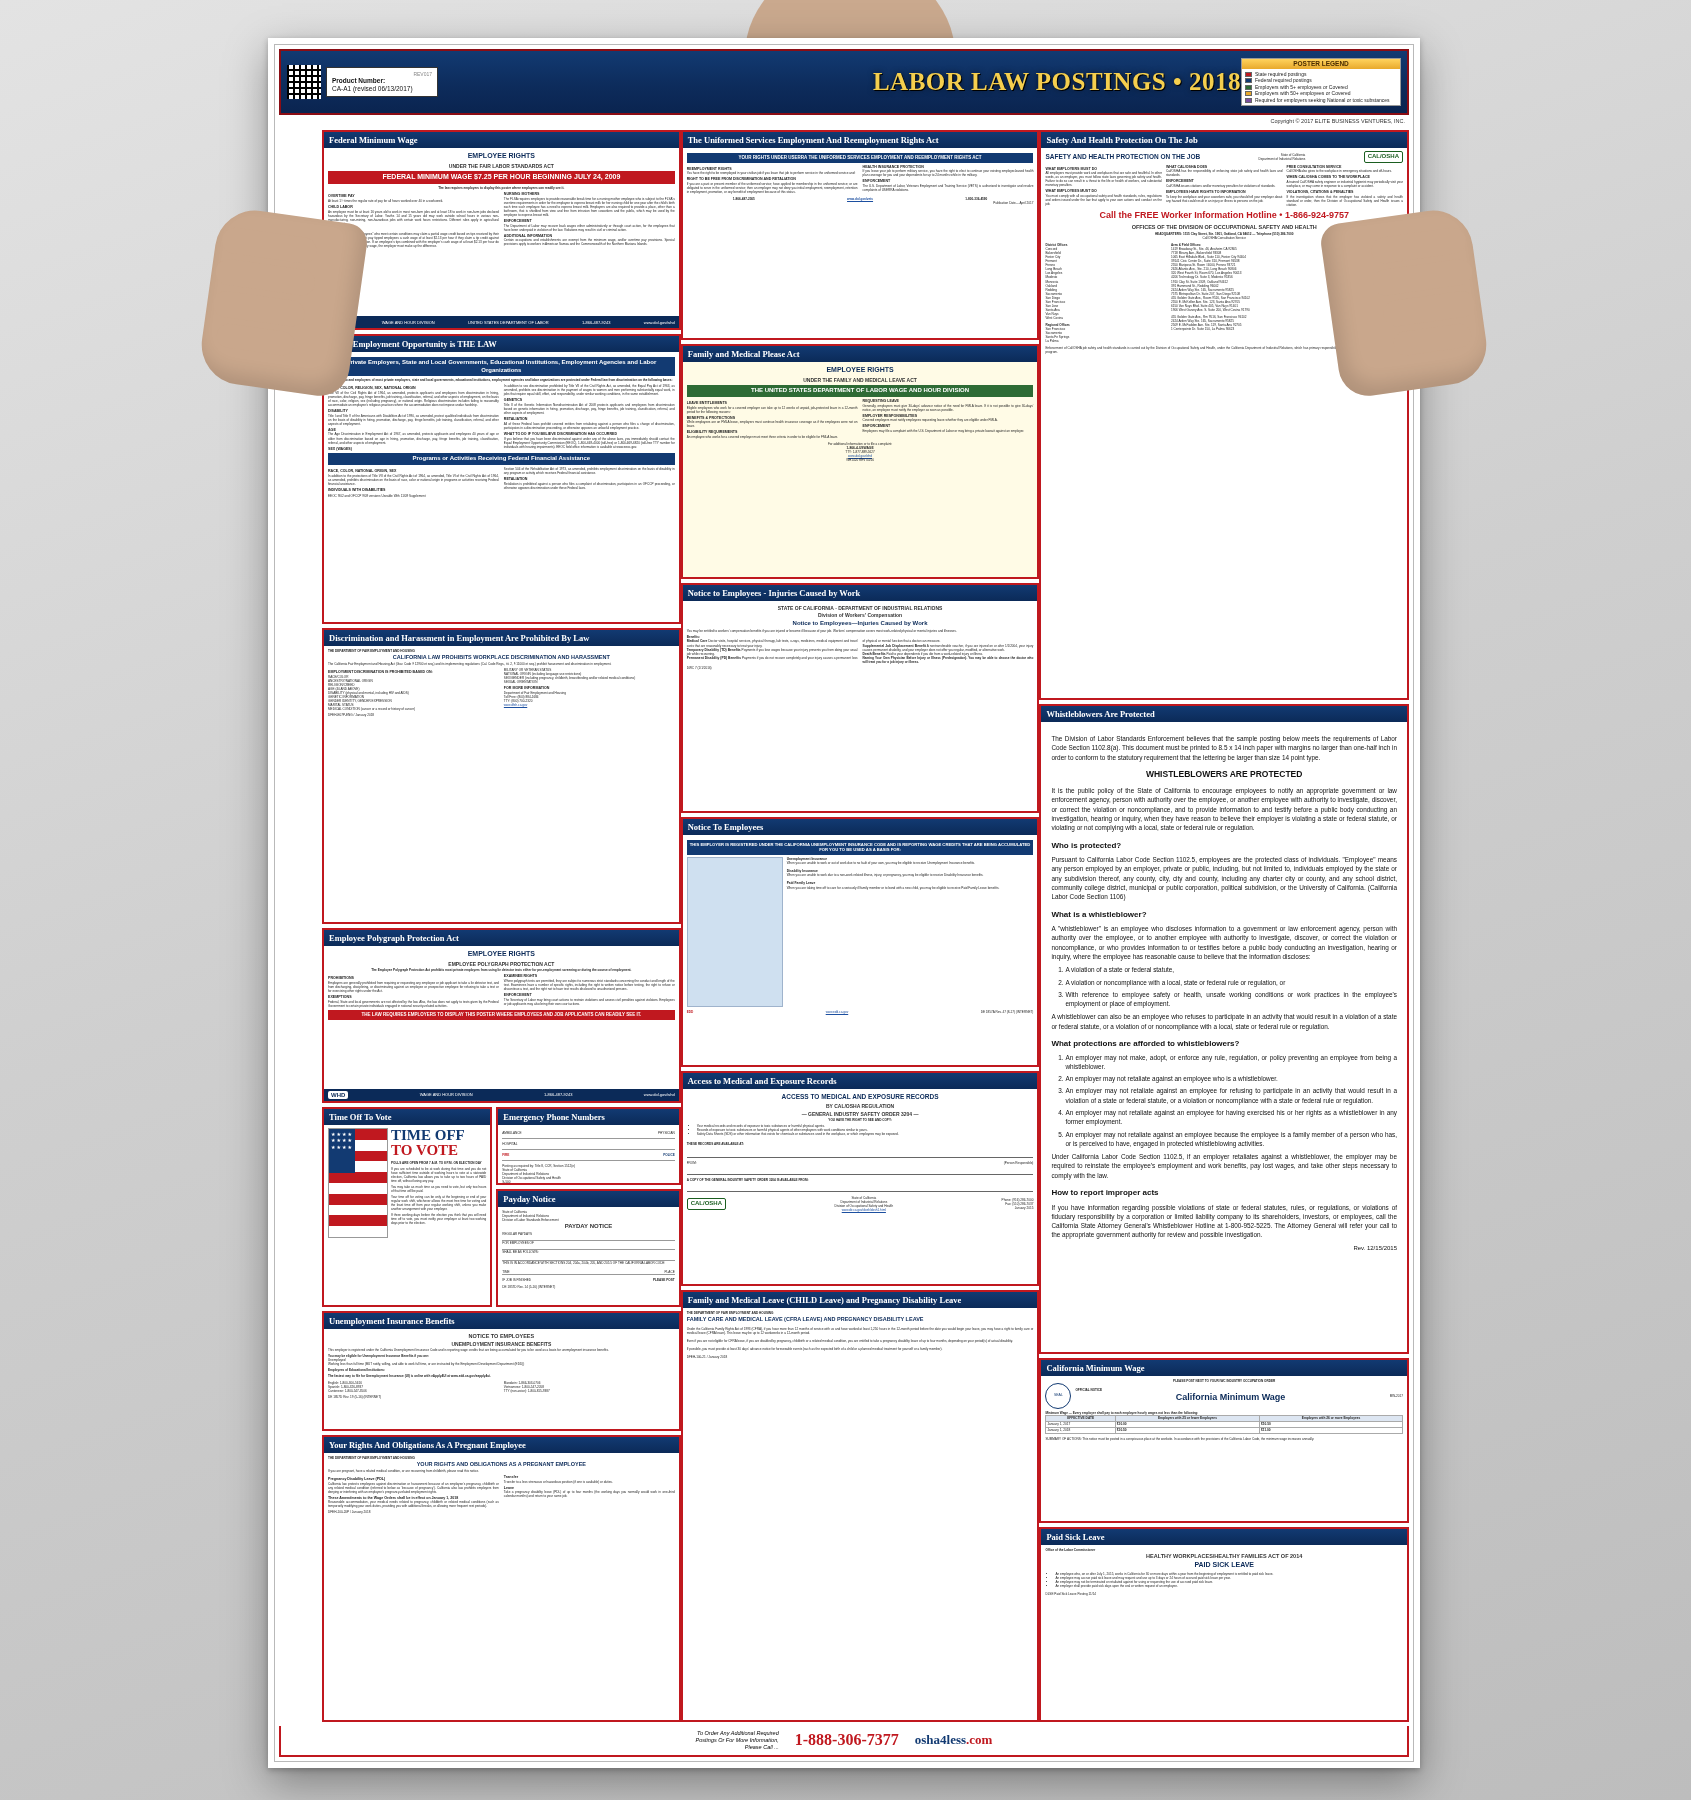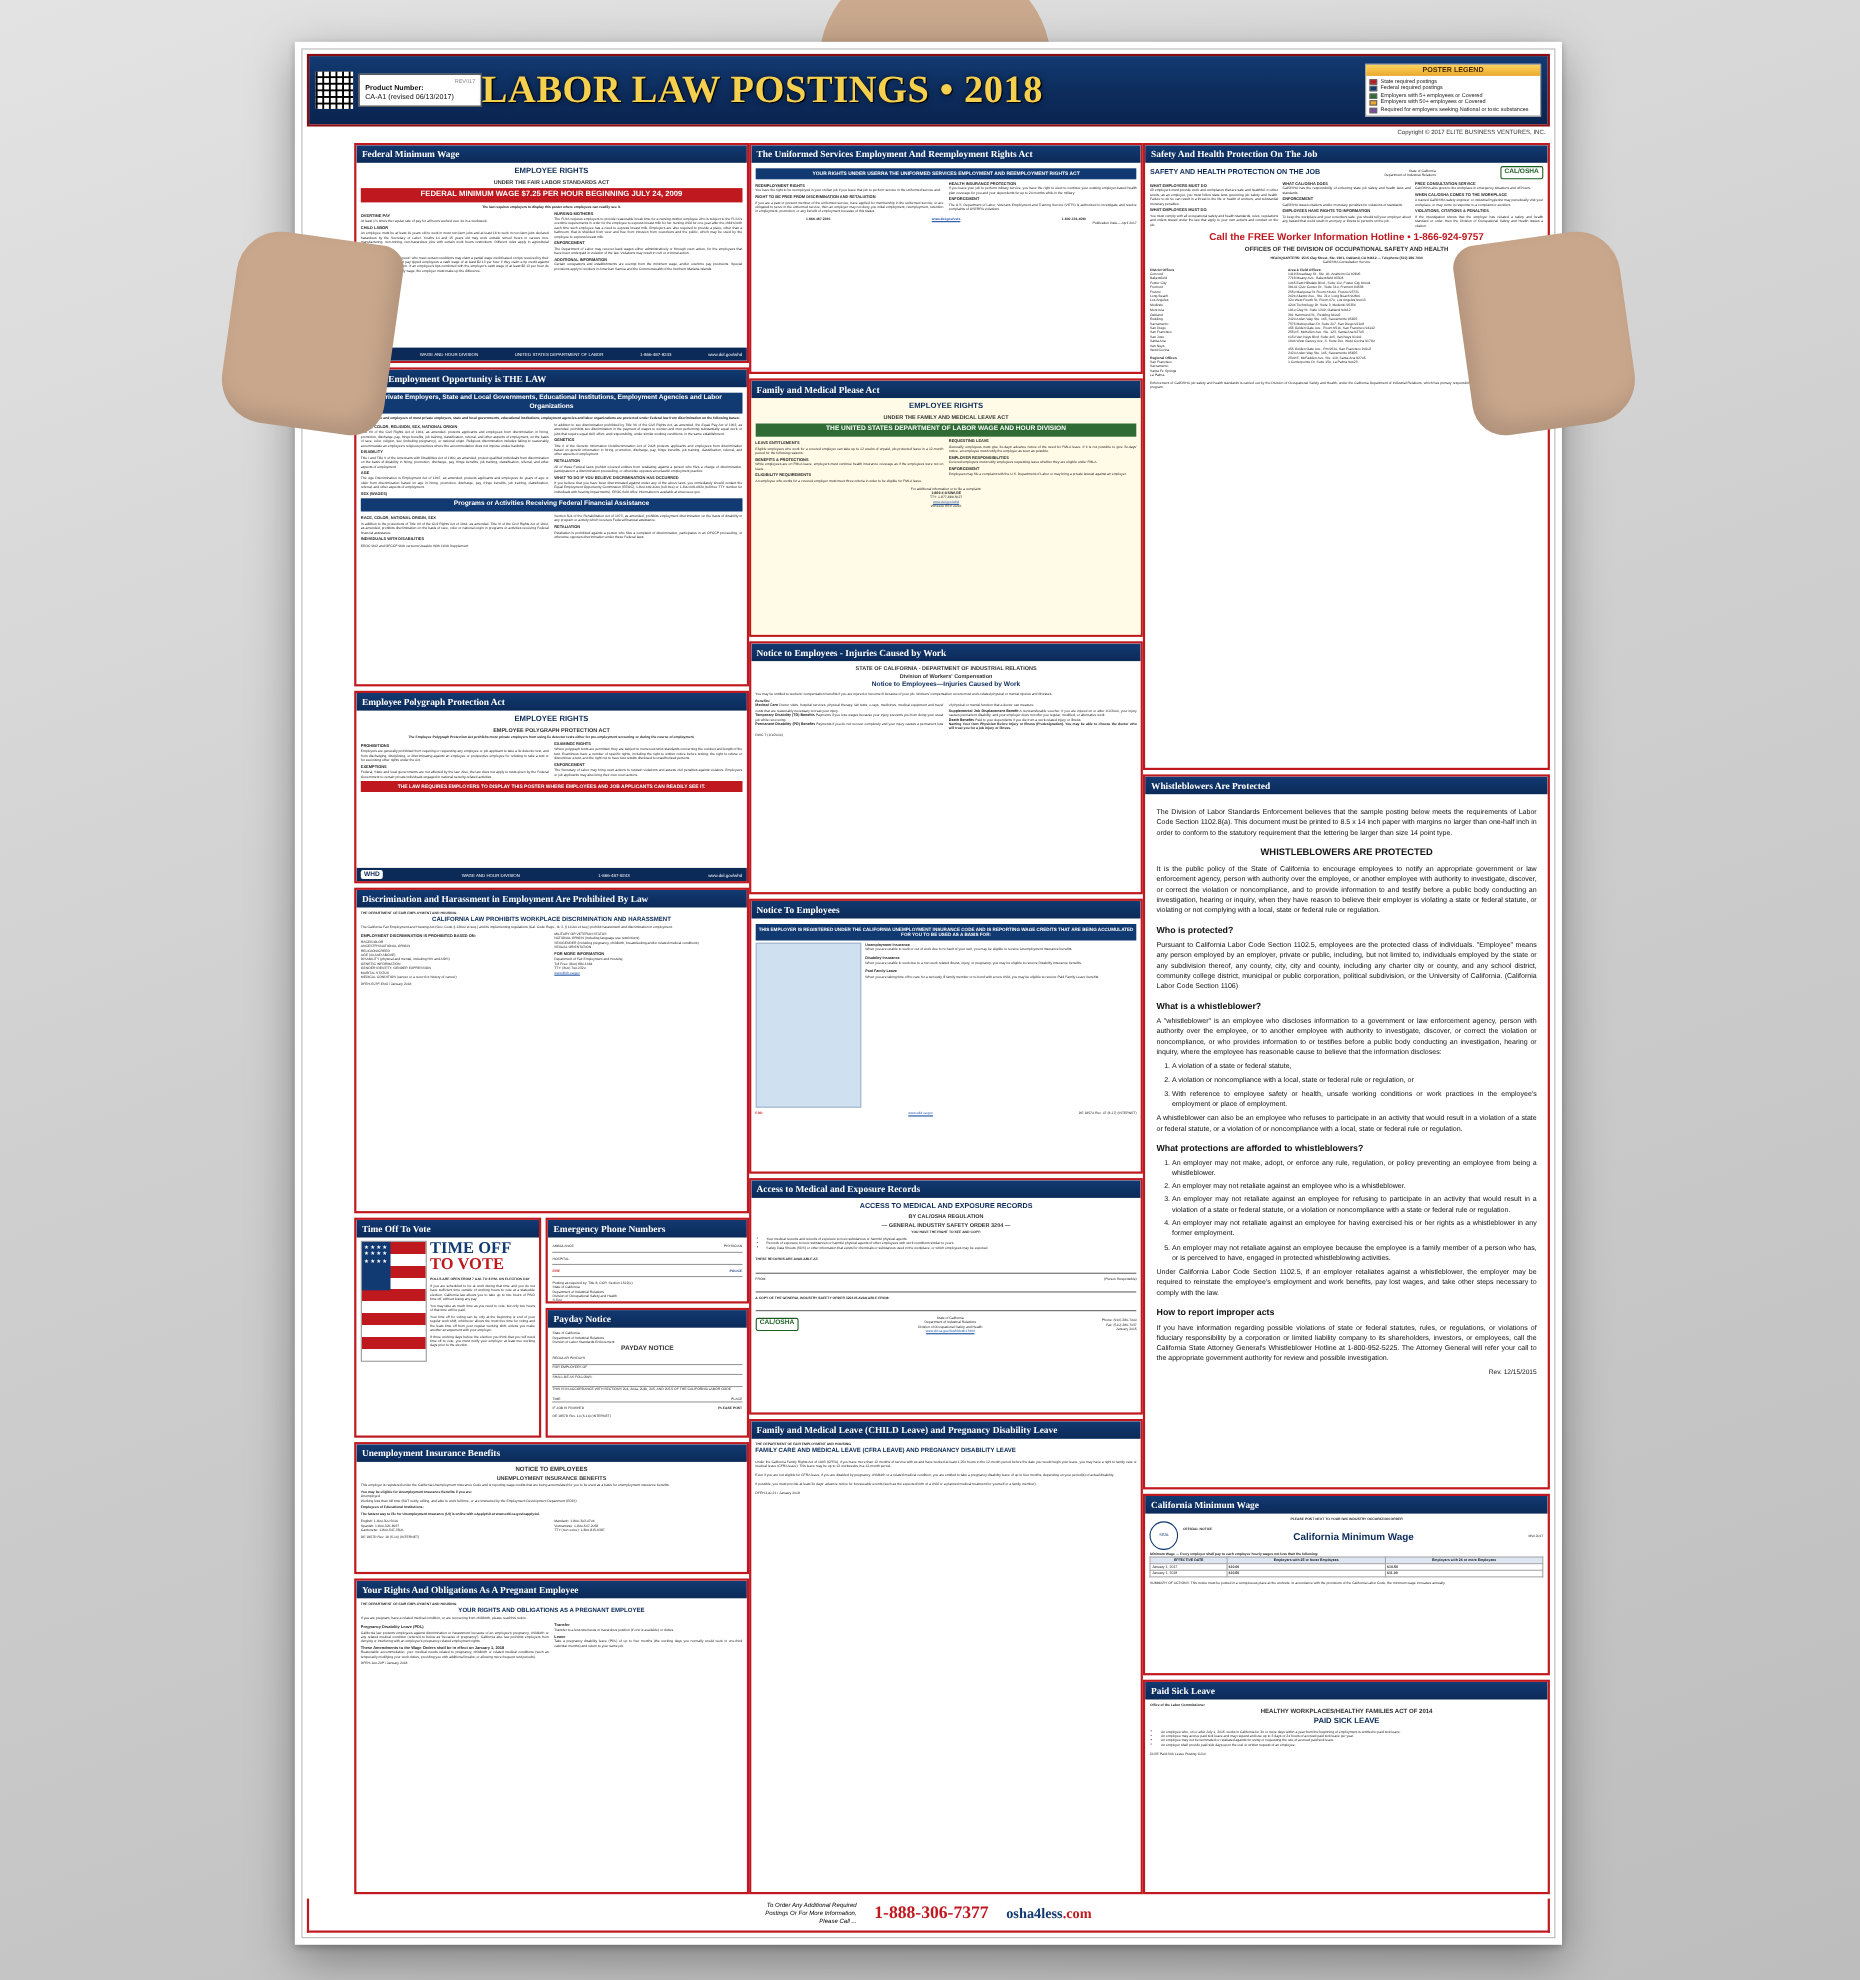--- a/index.html
+++ b/index.html
@@ -100,23 +100,23 @@
     background-size: 6px 6px;
   }
   .prodbox {
     background: #fff; border: 1px solid #333;
     font-size: 6.5px; line-height: 1.25; color: #111;
     padding: 3px 5px; width: 112px;
   }
   .prodbox .pn { font-weight: bold; }
   .prodbox .rev { font-size: 5px; color: #888; text-align: right; }
   .title {
-    flex: 1; text-align: left;
+    flex: 1; text-align: right;
     font-family: "Liberation Serif", serif;
-    font-weight: bold; font-size: 35px; letter-spacing: .5px;
+    font-weight: bold; font-size: 25px; letter-spacing: .5px;
     color: #f5cf4e;
     text-shadow: 1px 1px 0 #000, 0 0 6px rgba(0,0,0,.6);
   }
   .legend {
     width: 160px; background: #fff; border: 1px solid #999;
     font-size: 5px; line-height: 1.3; color: #222; padding: 2px 3px;
   }
   .legend .lhead {
     background: linear-gradient(180deg,#ffd35e,#e8a92c);
     text-align: center; font-weight: bold; font-size: 6.5px;
@@ -348,46 +348,20 @@
               <div class="bluebar">Programs or Activities Receiving Federal Financial Assistance</div>
               <div class="cols2 tiny">
                 <span class="hd">RACE, COLOR, NATIONAL ORIGIN, SEX</span>
                 <span>In addition to the protections of Title VII of the Civil Rights Act of 1964, as amended, Title VI of the Civil Rights Act of 1964, as amended, prohibits discrimination on the basis of race, color or national origin in programs or activities receiving Federal financial assistance.</span>
                 <span class="hd">INDIVIDUALS WITH DISABILITIES</span>
                 <span>Section 504 of the Rehabilitation Act of 1973, as amended, prohibits employment discrimination on the basis of disability in any program or activity which receives Federal financial assistance.</span>
                 <span class="hd">RETALIATION</span>
                 <span>Retaliation is prohibited against a person who files a complaint of discrimination, participates in an OFCCP proceeding, or otherwise opposes discrimination under these Federal laws.</span>
               </div>
               <div class="tiny" style="margin-top:2px;">EEOC 9/02 and OFCCP 9/09 versions Useable With 11/09 Supplement</div>
-            </div>
-          </div>
-
-          <div class="panel" style="flex:0 0 175px;">
-            <div class="ph">Employee Polygraph Protection Act</div>
-            <div class="body">
-              <div class="sub">EMPLOYEE RIGHTS</div>
-              <div class="sub2">EMPLOYEE POLYGRAPH PROTECTION ACT</div>
-              <div class="tiny" style="font-weight:bold;text-align:center;">The Employee Polygraph Protection Act prohibits most private employers from using lie detector tests either for pre-employment screening or during the course of employment.</div>
-              <div class="cols2 tiny" style="margin-top:2px;">
-                <span class="hd">PROHIBITIONS</span>
-                <span>Employers are generally prohibited from requiring or requesting any employee or job applicant to take a lie detector test, and from discharging, disciplining, or discriminating against an employee or prospective employee for refusing to take a test or for exercising other rights under the Act.</span>
-                <span class="hd">EXEMPTIONS</span>
-                <span>Federal, State and local governments are not affected by the law. Also, the law does not apply to tests given by the Federal Government to certain private individuals engaged in national security-related activities.</span>
-                <span class="hd">EXAMINEE RIGHTS</span>
-                <span>Where polygraph tests are permitted, they are subject to numerous strict standards concerning the conduct and length of the test. Examinees have a number of specific rights, including the right to written notice before testing, the right to refuse or discontinue a test, and the right not to have test results disclosed to unauthorized persons.</span>
-                <span class="hd">ENFORCEMENT</span>
-                <span>The Secretary of Labor may bring court actions to restrain violations and assess civil penalties against violators. Employees or job applicants may also bring their own court actions.</span>
-              </div>
-              <div class="redbar" style="font-size:4.5px;">THE LAW REQUIRES EMPLOYERS TO DISPLAY THIS POSTER WHERE EMPLOYEES AND JOB APPLICANTS CAN READILY SEE IT.</div>
-            </div>
-            <div class="footerbar">
-              <span class="whd">WHD</span>
-              <span>WAGE AND HOUR DIVISION</span>
-              <span>1-866-487-9243</span>
-              <span>www.dol.gov/whd</span>
             </div>
           </div>
 
           <div class="panel" style="flex:1 1 auto;">
             <div class="ph">Discrimination and Harassment in Employment Are Prohibited By Law</div>
             <div class="body">
               <div class="tiny" style="font-weight:bold;">THE DEPARTMENT OF FAIR EMPLOYMENT AND HOUSING</div>
               <div class="sub2" style="font-size:5.5px;color:#0b2a58;">CALIFORNIA LAW PROHIBITS WORKPLACE DISCRIMINATION AND HARASSMENT</div>
               <div class="tiny">The California Fair Employment and Housing Act (Gov. Code § 12900 et seq.) and its implementing regulations (Cal. Code Regs., tit. 2, § 11000 et seq.) prohibit harassment and discrimination in employment.</div>
               <div class="cols2 tiny" style="margin-top:2px;">
@@ -405,20 +379,46 @@
                 <span>NATIONAL ORIGIN (including language use restrictions)</span><br>
                 <span>SEX/GENDER (including pregnancy, childbirth, breastfeeding and/or related medical conditions)</span><br>
                 <span>SEXUAL ORIENTATION</span>
                 <span class="hd">FOR MORE INFORMATION</span>
                 <span>Department of Fair Employment and Housing</span><br>
                 <span>Toll Free: (800) 884-1684</span><br>
                 <span>TTY: (800) 700-2320</span><br>
                 <span class="lnk">www.dfeh.ca.gov</span>
               </div>
               <div class="tiny" style="margin-top:2px;">DFEH-E07P-ENG / January 2018</div>
+            </div>
+          </div>
+
+          <div class="panel" style="flex:0 0 175px;">
+            <div class="ph">Employee Polygraph Protection Act</div>
+            <div class="body">
+              <div class="sub">EMPLOYEE RIGHTS</div>
+              <div class="sub2">EMPLOYEE POLYGRAPH PROTECTION ACT</div>
+              <div class="tiny" style="font-weight:bold;text-align:center;">The Employee Polygraph Protection Act prohibits most private employers from using lie detector tests either for pre-employment screening or during the course of employment.</div>
+              <div class="cols2 tiny" style="margin-top:2px;">
+                <span class="hd">PROHIBITIONS</span>
+                <span>Employers are generally prohibited from requiring or requesting any employee or job applicant to take a lie detector test, and from discharging, disciplining, or discriminating against an employee or prospective employee for refusing to take a test or for exercising other rights under the Act.</span>
+                <span class="hd">EXEMPTIONS</span>
+                <span>Federal, State and local governments are not affected by the law. Also, the law does not apply to tests given by the Federal Government to certain private individuals engaged in national security-related activities.</span>
+                <span class="hd">EXAMINEE RIGHTS</span>
+                <span>Where polygraph tests are permitted, they are subject to numerous strict standards concerning the conduct and length of the test. Examinees have a number of specific rights, including the right to written notice before testing, the right to refuse or discontinue a test, and the right not to have test results disclosed to unauthorized persons.</span>
+                <span class="hd">ENFORCEMENT</span>
+                <span>The Secretary of Labor may bring court actions to restrain violations and assess civil penalties against violators. Employees or job applicants may also bring their own court actions.</span>
+              </div>
+              <div class="redbar" style="font-size:4.5px;">THE LAW REQUIRES EMPLOYERS TO DISPLAY THIS POSTER WHERE EMPLOYEES AND JOB APPLICANTS CAN READILY SEE IT.</div>
+            </div>
+            <div class="footerbar">
+              <span class="whd">WHD</span>
+              <span>WAGE AND HOUR DIVISION</span>
+              <span>1-866-487-9243</span>
+              <span>www.dol.gov/whd</span>
             </div>
           </div>
 
           <div class="row" style="flex:0 0 200px;gap:4px;">
             <div class="panel" style="width:48%;">
               <div class="ph">Time Off To Vote</div>
               <div class="body" style="display:flex;gap:3px;">
                 <div class="flagblock">
                   <div class="canton">
                       <div class="starrow">★★★★<br>★★★★<br>★★★★</div>

